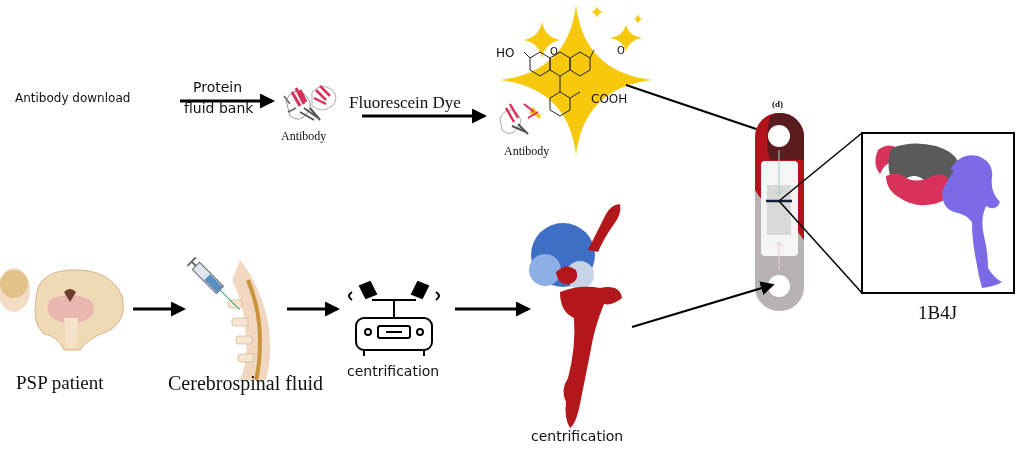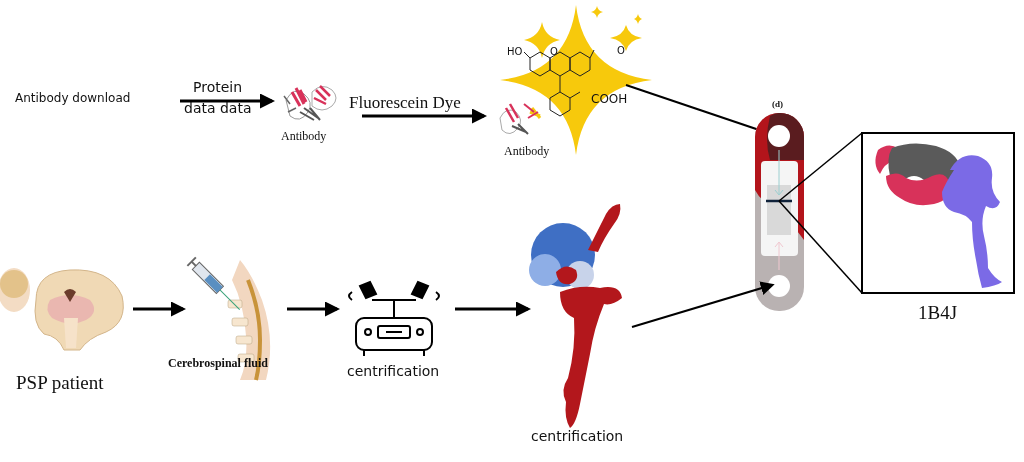--- a/index.html
+++ b/index.html
@@ -137,29 +137,29 @@
     <circle cx="545" cy="270" r="16" fill="#8eaee6"></circle>
     <circle cx="580" cy="275" r="14" fill="#c8d3ea"></circle>
     <path d="M556,272 q10,-10 20,-2 q4,10 -6,14 q-12,2 -14,-12z" fill="#b3171c"></path>
     <path d="M588,250 q10,-20 18,-36 q6,-10 14,-10 q2,10 -6,20 q-10,14 -16,28z" fill="#b3171c"></path>
     <path d="M560,292 q20,-8 40,-4 q20,-4 22,10 q-10,8 -18,6 q-10,24 -14,50 q-6,30 -10,50 q-4,20 -10,24 q-6,-10 -4,-26 q-6,-12 2,-24 q8,-30 6,-60 q-14,-6 -14,-26z" fill="#b3171c"></path>
   </g>
 </svg>
 
 <div class="abs sans" style="left:15px;top:91px;font-size:12px;">Antibody download</div>
 <div class="abs sans" style="left:193px;top:79px;font-size:14px;text-align:center;">Protein</div>
-<div class="abs sans" style="left:184px;top:100px;font-size:14px;">data data</div>
+<div class="abs sans" style="left:184px;top:100px;font-size:14px;">fluid bank</div>
 <div class="abs serif" style="left:281px;top:129px;font-size:12px;">Antibody</div>
 <div class="abs serif" style="left:349px;top:93px;font-size:17px;">Fluorescein Dye</div>
 <div class="abs serif" style="left:504px;top:144px;font-size:12px;">Antibody</div>
 
-<div class="abs sans" style="left:507px;top:46px;font-size:10px;">HO</div>
+<div class="abs sans" style="left:496px;top:46px;font-size:12px;">HO</div>
 <div class="abs sans" style="left:550px;top:46px;font-size:10px;">O</div>
 <div class="abs sans" style="left:617px;top:45px;font-size:10px;">O</div>
 <div class="abs sans" style="left:591px;top:92px;font-size:12px;">COOH</div>
 
 <div class="abs serif" style="left:772px;top:99px;font-size:9px;font-weight:bold;">(d)</div>
 <div class="abs serif" style="left:918px;top:302px;font-size:19px;">1B4J</div>
 
 <div class="abs serif" style="left:16px;top:372px;font-size:19px;">PSP patient</div>
-<div class="abs serif" style="left:168px;top:356px;font-size:12px;font-weight:bold;">Cerebrospinal fluid</div>
+<div class="abs serif" style="left:168px;top:372px;font-size:20px;">Cerebrospinal fluid</div>
 <div class="abs sans" style="left:347px;top:363px;font-size:14px;">centrification</div>
 <div class="abs sans" style="left:531px;top:428px;font-size:14px;">centrification</div>
 
 </body></html>

